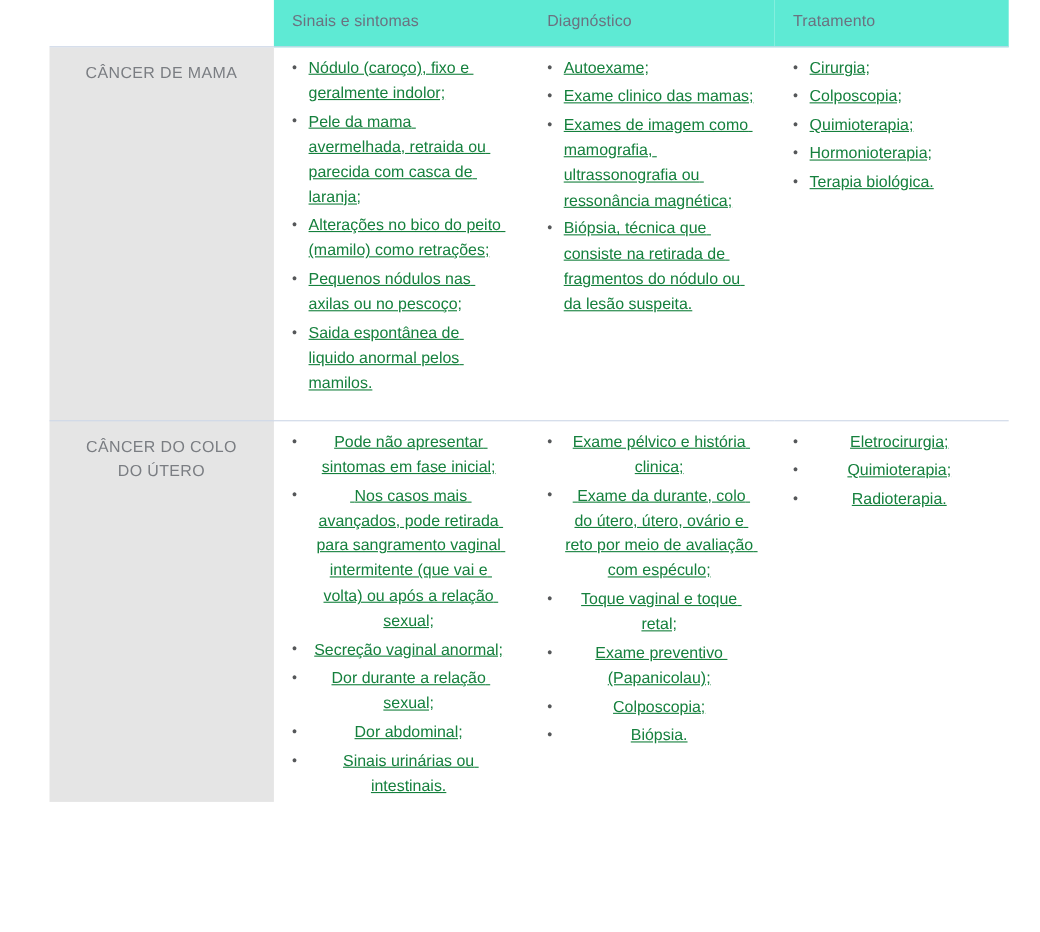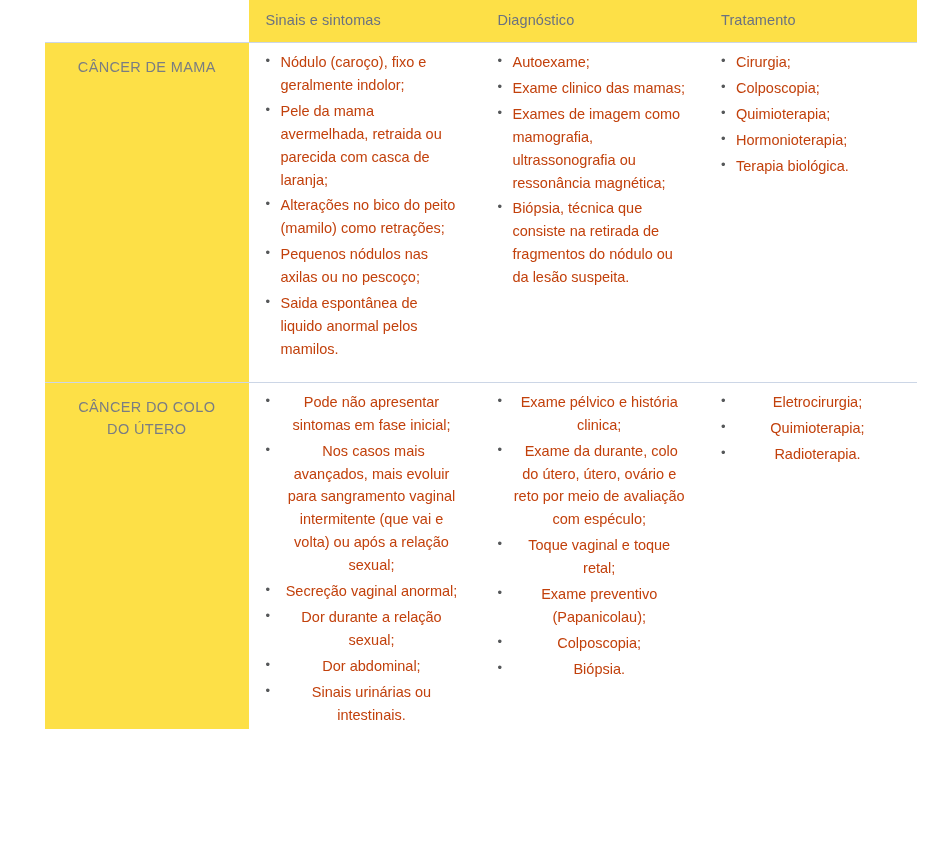--- a/index.html
+++ b/index.html
@@ -30,21 +30,21 @@
     margin-left: 45px;
     margin-top: 0;
   }
 
   col.c-type { width: 193px; }
   col.c-signs { width: 220px; }
   col.c-diag  { width: 212px; }
   col.c-treat { width: 202px; }
 
   thead th {
-    background: #fde047;
+    background: #5eead4;
     font-weight: normal;
     text-align: left;
     font-size: 14.5px;
     color: #6b7280;
     padding: 12px 0 14px 0;
     vertical-align: middle;
     border: none;
     letter-spacing: 0.1px;
   }
   thead th.h-type { background: #ffffff; }
@@ -54,44 +54,45 @@
 
   tbody tr { border-top: 1px solid #ccd6e6; }
 
   tbody td {
     vertical-align: top;
     padding: 0;
     border: none;
   }
 
   td.cell-type {
-    background: #fde047;
+    background: #e5e5e5;
     text-align: center;
     font-size: 14.5px;
     color: #7a7d82;
     padding: 14px 22px 10px 22px;
     line-height: 1.5;
     letter-spacing: 0.35px;
   }
 
   td.cell-list { padding: 8px 12px 18px 2px; }
 
   ul.items {
     margin: 0;
     padding: 0 0 0 30px;
     list-style: none;
   }
   ul.items li {
     position: relative;
     font-size: 14.5px;
     line-height: 1.58;
-    color: #c2410c;
+    color: #15803d;
     margin: 0 0 3px 0;
     padding: 0 6px 0 0;
     white-space: pre-wrap;
+    text-decoration: underline;
   }
   ul.items li::before {
     content: "\2022";
     position: absolute;
     left: -15px;
     top: -1px;
     color: #555759;
     font-size: 13px;
     line-height: 1.66;
   }
@@ -145,21 +146,21 @@
               <li>Hormonioterapia;</li>
               <li>Terapia biológica.</li>
             </ul>
           </td>
         </tr>
         <tr>
           <td class="cell-type">CÂNCER DO COLO DO ÚTERO</td>
           <td class="cell-list">
             <ul class="items">
               <li>Pode não apresentar sintomas em fase inicial;</li>
-              <li> Nos casos mais avançados, mais evoluir para sangramento vaginal intermitente (que vai e volta) ou após a relação sexual;</li>
+              <li> Nos casos mais avançados, pode retirada para sangramento vaginal intermitente (que vai e volta) ou após a relação sexual;</li>
               <li>Secreção vaginal anormal;</li>
               <li>Dor durante a relação sexual;</li>
               <li>Dor abdominal;</li>
               <li>Sinais urinárias ou intestinais.</li>
             </ul>
           </td>
           <td class="cell-list">
             <ul class="items">
               <li>Exame pélvico e história clinica;</li>
               <li> Exame da durante, colo do útero, útero, ovário e reto por meio de avaliação com espéculo;</li>

